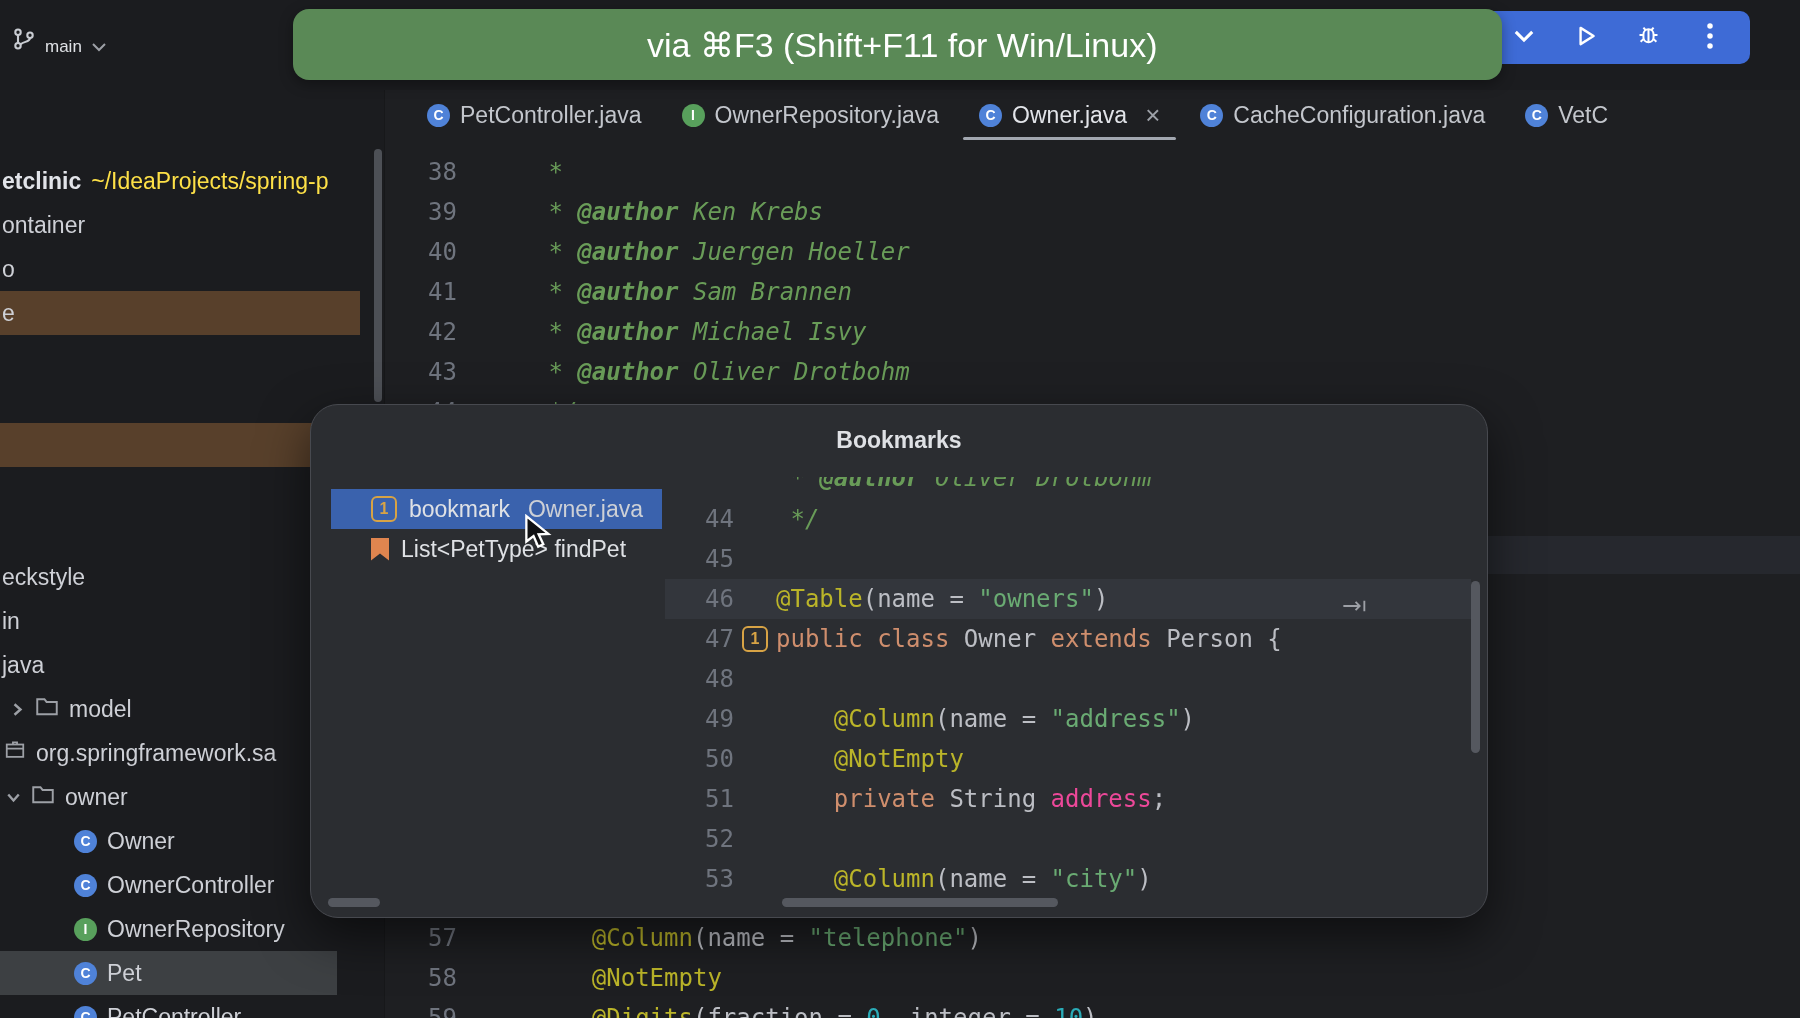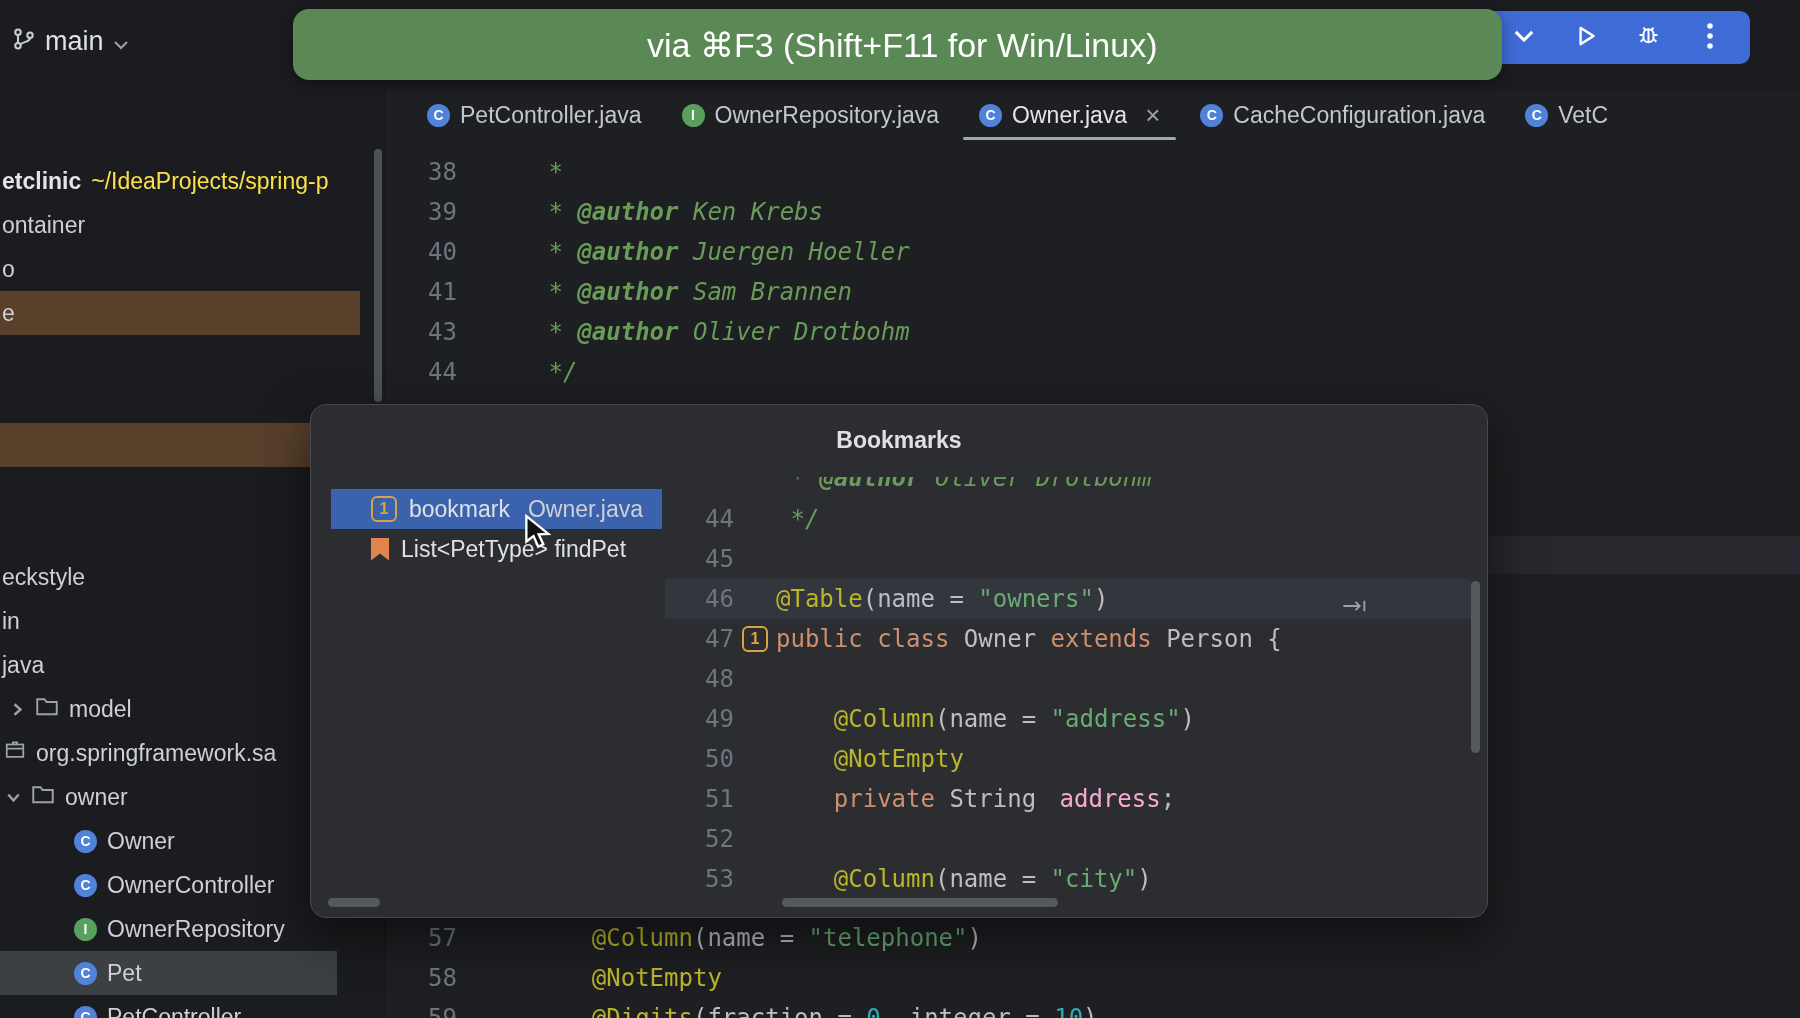--- a/index.html
+++ b/index.html
@@ -30,25 +30,25 @@
   .cl .ln{width:72px;text-align:right;color:#6f747e;flex:0 0 auto;}
   #code-top .ct,#code-bottom .ct{margin-left:77px;}
   .cl.hl{background:#33363c;}
   .cl.clip{height:22px;overflow:hidden;}
   .cl.clip>*{transform:translateY(-19px);}
   .tk-cm{color:#699c58;font-style:italic;}
   .tk-tag{color:#699c58;font-style:italic;font-weight:bold;}
   .tk-kw{color:#cf8e6d;}
   .tk-ann{color:#bbb529;}
   .tk-str{color:#6aab73;}
-  .tk-fld{color:#f9a8d4;margin-left:9px;}
+  .tk-fld{color:#ec4899;}
   .tk-pln{color:#bcbec4;}
   .tk-num{color:#2aacb8;}
   
-  .popup{position:absolute;left:310px;top:404px;width:1178px;height:514px;background:#2b2d31;border:1px solid #47494f;border-radius:16px;box-shadow:0 18px 50px rgba(0,0,0,.55);z-index:30;overflow:hidden;}
+  .popup{position:absolute;left:310px;top:404px;width:1178px;height:514px;background:#2b2d31;border:1px solid #47494f;border-radius:28px;box-shadow:0 18px 50px rgba(0,0,0,.55);z-index:30;overflow:hidden;}
   .popup-title{height:70px;line-height:70px;text-align:center;color:#dfe1e5;font-size:23px;font-weight:bold;}
   .bm-list{position:absolute;left:0;top:84px;width:354px;}
   .bm-item{height:40px;display:flex;align-items:center;padding-left:40px;margin-left:20px;width:331px;font-size:23px;color:#dfe1e5;white-space:nowrap;}
   .bm-item.selected{background:var(--sel);}
   .bm-item .blabel{margin-left:12px;}
   .bm-item .loc{color:#cdd0d6;margin-left:18px;}
   .flag{width:18px;height:23px;background:var(--bm);clip-path:polygon(0 0,100% 0,100% 100%,50% 70%,0 100%);flex:0 0 auto;}
   .mn-badge{width:26px;height:26px;border:2px solid var(--mn);border-radius:6px;color:var(--mn);font-family:"Liberation Sans",sans-serif;font-weight:bold;font-size:16px;display:inline-flex;align-items:center;justify-content:center;line-height:1;flex:0 0 auto;}
   .preview{position:absolute;left:354px;top:72px;right:16px;bottom:16px;overflow:hidden;font-family:"DejaVu Sans Mono",monospace;font-size:24px;}
   .preview .ln{width:69px;text-align:right;color:#6f747e;flex:0 0 auto;}
@@ -60,21 +60,21 @@
   #sb-prev-v{right:7px;top:176px;width:9px;height:172px;}
   
   .tree{position:absolute;left:0;top:159px;width:385px;overflow:hidden;}
   .trow{height:44px;display:flex;align-items:center;gap:10px;font-size:23px;color:#ced0d6;white-space:nowrap;}
   .trow.brown{background:#58402b;width:360px;}
   .trow.gray{background:#3d4043;width:337px;}
   .trow .path{color:#fde047;}
   .trow.bold .tlabel{font-weight:bold;color:#e2e4e9;}
   .sidebar-sb{position:absolute;left:374px;top:149px;width:8px;height:253px;background:#4d5056;border-radius:4px;}
   
-  .branch{position:absolute;left:12px;top:26px;display:flex;align-items:flex-start;gap:9px;color:#dfe1e5;font-size:27px;z-index:10;}
+  .branch{position:absolute;left:12px;top:26px;display:flex;align-items:flex-end;gap:9px;color:#dfe1e5;font-size:17px;z-index:10;}
   .banner{position:absolute;left:293px;top:9px;width:1209px;height:71px;background:var(--banner);border-radius:16px;z-index:50;display:flex;align-items:center;justify-content:center;color:#fff;font-size:34px;box-shadow:0 4px 14px rgba(0,0,0,.35);white-space:pre;}
   .banner .bb{font-weight:bold;}
   .banner .br{font-weight:500;}
   .runbar{position:absolute;left:1484px;top:11px;width:266px;height:53px;background:var(--run);border-radius:10px;display:flex;align-items:center;justify-content:space-evenly;z-index:40;}
   .rbtn{width:44px;height:44px;display:flex;align-items:center;justify-content:center;}
   .cursor{position:absolute;left:524px;top:514px;z-index:60;}
 </style>
 </head>
 <body>
 
@@ -106,20 +106,21 @@
         <span class="circle cls">C</span>
         <span class="tlabel">VetC</span>
       </div>
     </div>
 
   <div class="code" id="code-top" style="left:385px;top:152px;right:0;">
       <div class="cl"><span class="ln">38</span><span class="ct"><span class="tk-cm"> *</span></span></div>
       <div class="cl"><span class="ln">39</span><span class="ct"><span class="tk-cm"> * </span><span class="tk-tag">@author</span><span class="tk-cm"> Ken Krebs</span></span></div>
       <div class="cl"><span class="ln">40</span><span class="ct"><span class="tk-cm"> * </span><span class="tk-tag">@author</span><span class="tk-cm"> Juergen Hoeller</span></span></div>
       <div class="cl"><span class="ln">41</span><span class="ct"><span class="tk-cm"> * </span><span class="tk-tag">@author</span><span class="tk-cm"> Sam Brannen</span></span></div>
+      <div class="cl"><span class="ln">42</span><span class="ct"><span class="tk-cm"> * </span><span class="tk-tag">@author</span><span class="tk-cm"> Michael Isvy</span></span></div>
       <div class="cl"><span class="ln">43</span><span class="ct"><span class="tk-cm"> * </span><span class="tk-tag">@author</span><span class="tk-cm"> Oliver Drotbohm</span></span></div>
       <div class="cl"><span class="ln">44</span><span class="ct"><span class="tk-cm"> */</span></span></div>
     </div>
   <div class="code" id="code-bottom" style="left:385px;top:918px;right:0;">
       <div class="cl"><span class="ln">57</span><span class="ct"><span class="tk-pln">    </span><span class="tk-ann">@Column</span><span class="tk-pln">(name = </span><span class="tk-str">"telephone"</span><span class="tk-pln">)</span></span></div>
       <div class="cl"><span class="ln">58</span><span class="ct"><span class="tk-pln">    </span><span class="tk-ann">@NotEmpty</span></span></div>
       <div class="cl"><span class="ln">59</span><span class="ct"><span class="tk-pln">    </span><span class="tk-ann">@Digits</span><span class="tk-pln">(fraction = </span><span class="tk-num">0</span><span class="tk-pln">, integer = </span><span class="tk-num">10</span><span class="tk-pln">)</span></span></div>
     </div>
 
   <div class="tree" id="tree">

